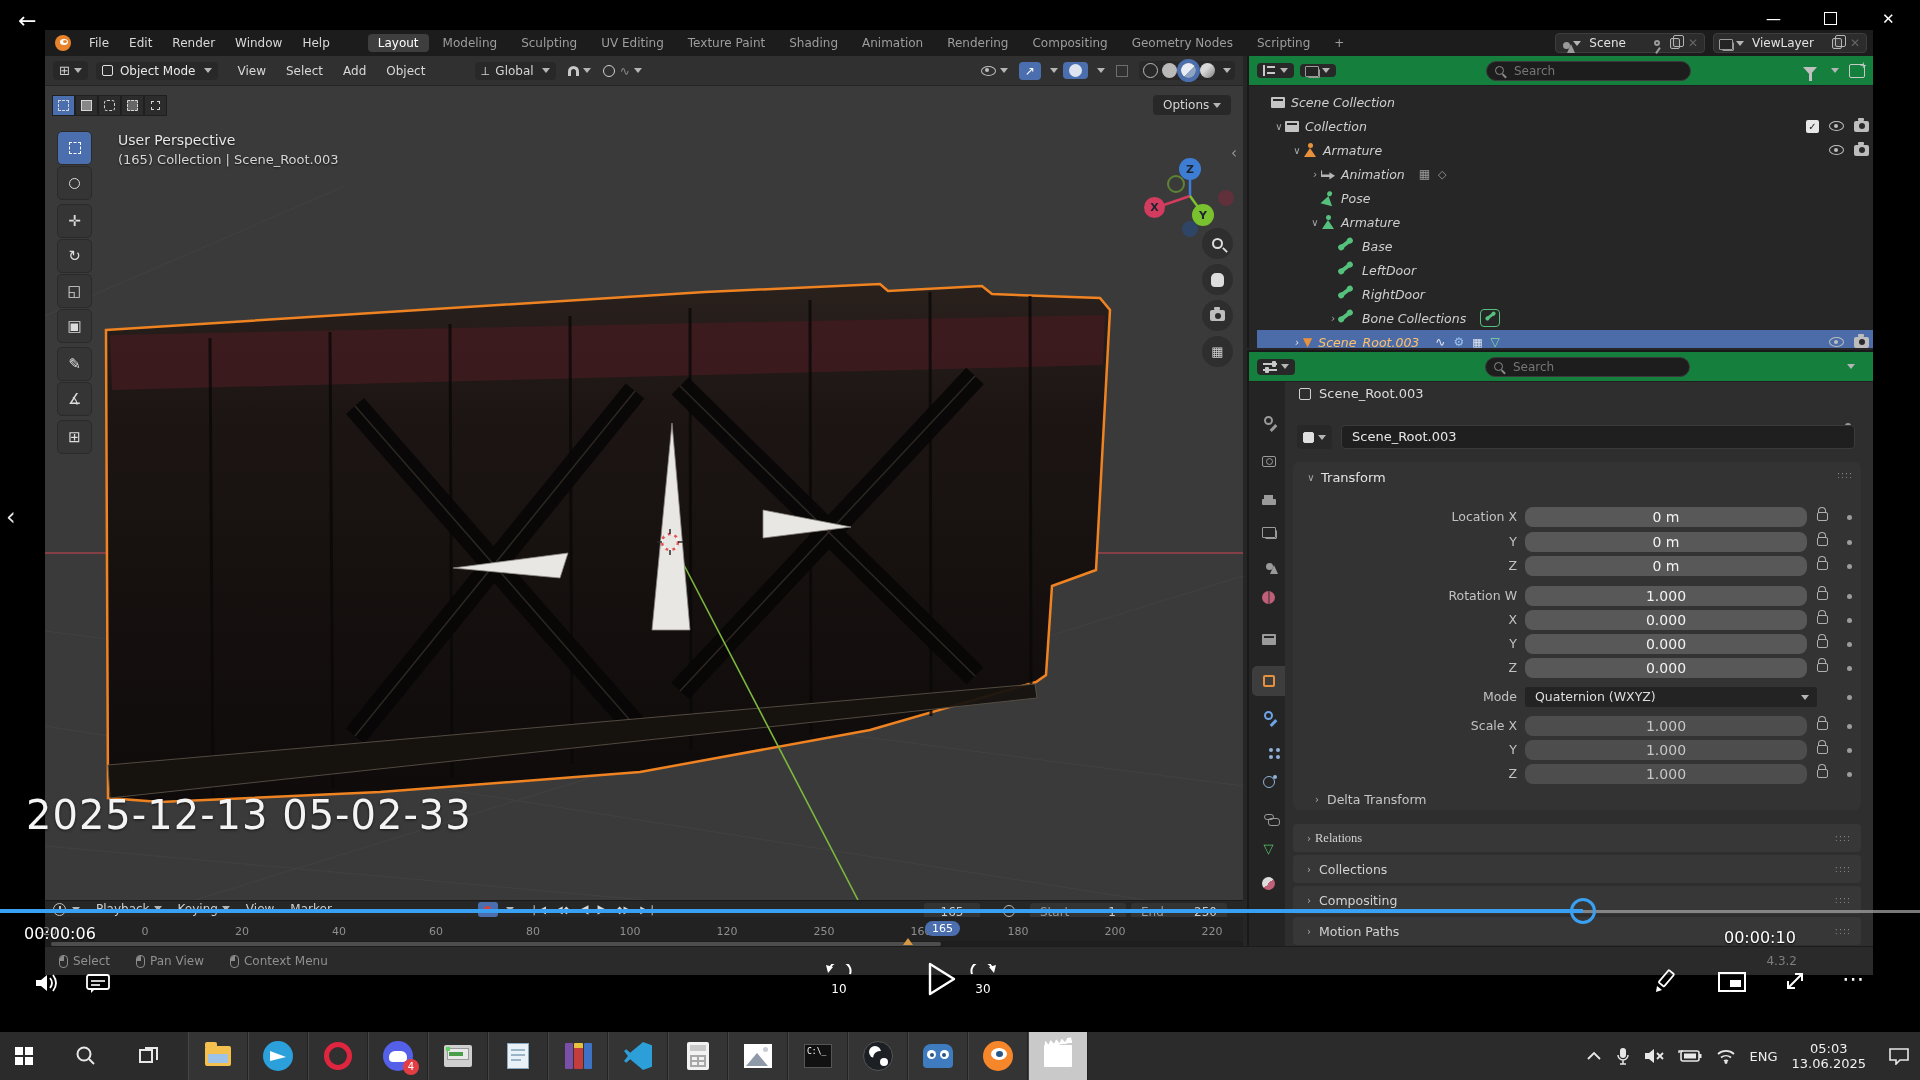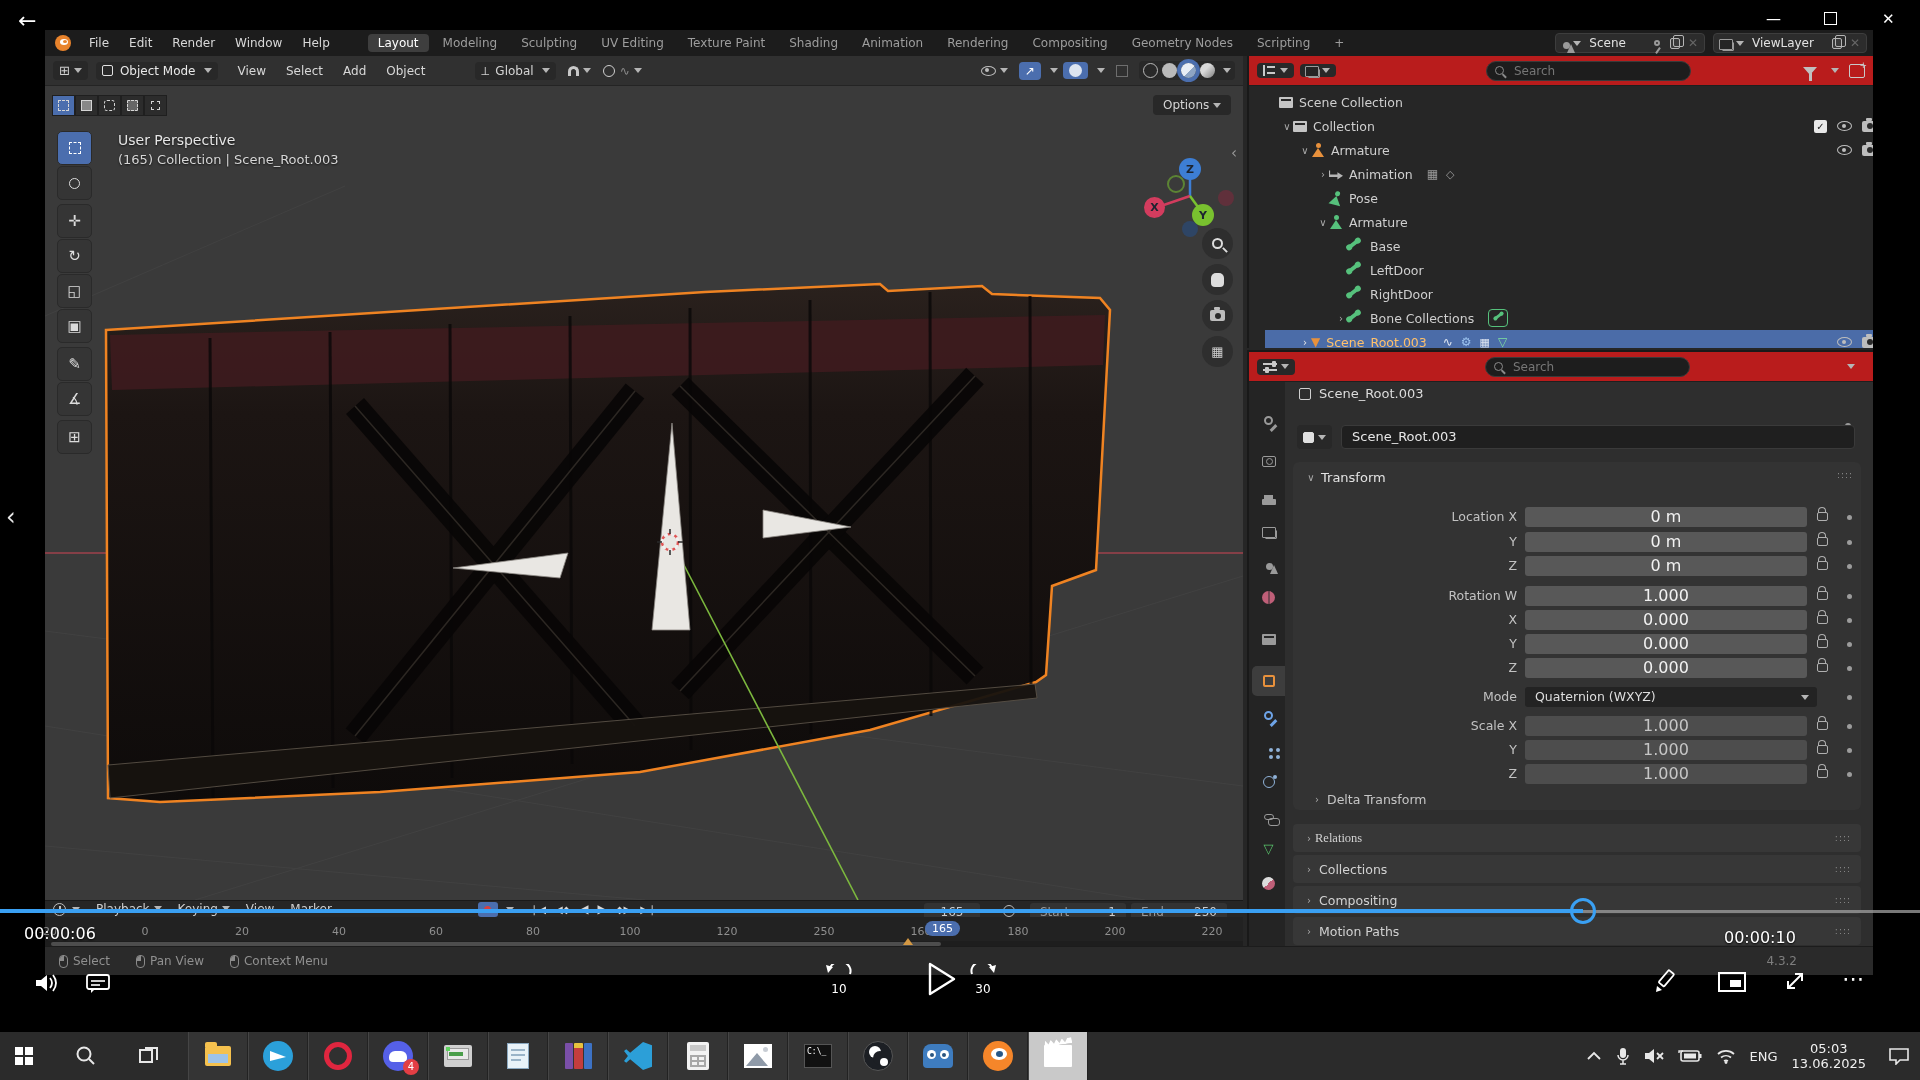--- a/index.html
+++ b/index.html
@@ -59,34 +59,34 @@
   .vpoverlay-txt{color:#e6e6e6;font-size:14px;text-shadow:0 1px 2px rgba(0,0,0,.7);}
   .selmode{width:23px;height:21px;background:#2c2c2c;border:1px solid #1f1f1f;display:flex;align-items:center;justify-content:center;}
   .selmode.on{background:#4b6eae;}
   .selsq{width:11px;height:11px;border:1.5px dashed #d5d5d5;}
   .toolbtn{width:35px;height:34px;background:#353535;border:1px solid #2a2a2a;border-radius:5px;display:flex;align-items:center;justify-content:center;color:#dcdcdc;font-size:15px;margin-bottom:1px;}
   .toolbtn.on{background:#4b6eae;color:#fff;}
   .navball{position:absolute;border-radius:50%;display:flex;align-items:center;justify-content:center;font-size:11px;font-weight:bold;color:#1d2430;}
   .sidebtn{position:absolute;width:31px;height:31px;border-radius:50%;background:rgba(40,40,40,.65);display:flex;align-items:center;justify-content:center;color:#d8d8d8;}
   
   #outliner{left:1202px;top:26px;width:626px;height:292px;background:#262626;border-left:2px solid #191919;overflow:hidden;}
-  .panelhead{height:30px;background:#b91c1c;display:flex;align-items:center;padding:0 8px;border-bottom:1px solid #1f1f1f;}
+  .panelhead{height:30px;background:#15803d;display:flex;align-items:center;padding:0 8px;border-bottom:1px solid #1f1f1f;}
   .searchbox{display:flex;align-items:center;background:#1d1d1d;border:1px solid #3a3a3a;border-radius:12px;height:20px;padding:0 8px;color:#777;}
   .searchbox input{background:transparent;border:none;outline:none;color:#bbb;font-size:12px;width:170px;font-family:"DejaVu Sans",sans-serif;}
   .searchbox input::placeholder{color:#767676;}
-  .orow{position:absolute;left:16px;width:626px;height:24px;display:flex;align-items:center;font-size:12.5px;color:#cfcfcf;}
+  .orow{position:absolute;left:8px;width:626px;height:24px;display:flex;align-items:center;font-size:12.5px;color:#cfcfcf;font-style:italic;}
   .orow.sel{background:#4b6ca8;color:#fff;}
   .orow .lbl{margin-left:6px;}
   .rtoggles{position:absolute;right:14px;display:flex;gap:10px;align-items:center;}
   
   #props{left:1202px;top:320px;width:626px;height:596px;background:#2e2e2e;border-left:2px solid #191919;border-top:2px solid #191919;overflow:hidden;}
   .tabcol{position:absolute;left:0;top:30px;width:36px;height:566px;background:#242424;}
   .ptab{position:absolute;left:3px;width:33px;height:30px;display:flex;align-items:center;justify-content:center;}
   .ptab.on{background:#3d3d3d;border-radius:5px 0 0 5px;}
-  .pfield{position:absolute;height:20px;background:#585858;border-radius:3px;color:#f2f2f2;text-align:center;font-size:16px;line-height:20px;}
+  .pfield{position:absolute;height:20px;background:#585858;border-radius:8px;color:#f2f2f2;text-align:center;font-size:14px;line-height:20px;}
   .pfield.dim{background:#4d4d4d;color:#c6c6c6;}
   .plabel{position:absolute;color:#c2c2c2;font-size:12.5px;text-align:right;width:120px;line-height:20px;}
   .plock{position:absolute;width:11px;height:9px;border:1.5px solid #b0b0b0;border-radius:2px;}
   .plock::before{content:'';position:absolute;left:0px;top:-6px;width:6px;height:5px;border:1.5px solid #b0b0b0;border-bottom:none;border-radius:4px 4px 0 0;}
   .pdot{position:absolute;width:5px;height:5px;border-radius:50%;background:#9c9c9c;}
   .cpanel{position:absolute;left:44px;width:568px;height:28px;background:#373737;border-radius:4px;display:flex;align-items:center;padding:0 10px;color:#d2d2d2;font-size:12.5px;}
   
   .pi{width:16px;height:16px;position:relative;display:inline-block;}
   .pi-wrench{border:2.5px solid var(--c,#9a9a9a);border-radius:50%;width:9px;height:9px;}
   .pi-wrench::after{content:'';position:absolute;width:3px;height:8px;background:var(--c,#9a9a9a);left:6px;top:6px;transform:rotate(45deg);}
@@ -692,20 +692,21 @@
       <span class="mouseico"></span>
         <span>Select</span>
       <span class="mouseico" style="margin-left:26px;"></span>
         <span>Pan View</span>
       <span class="mouseico" style="margin-left:26px;"></span>
         <span>Context Menu</span>
       <span style="margin-left:auto;margin-right:62px;color:#7e7e7e;">4.3.2</span>
     </div>
   </div>
 
+  <div class="abs bigts" style="left:26px;top:792px;">2025-12-13 05-02-33</div>
 
   <div class="abs" style="left:0;top:909px;width:1583px;height:4px;background:#3aa0f3;z-index:40;"></div>
   <div class="abs" style="left:1583px;top:910px;width:337px;height:2.5px;background:rgba(160,160,160,.75);z-index:40;"></div>
   <div class="abs" style="left:1570px;top:898px;width:26px;height:26px;border:3.5px solid #3aa0f3;border-radius:50%;z-index:41;"></div>
 
   <div class="abs ptime" style="left:24px;top:924px;z-index:41;">00:00:06</div>
   <div class="abs ptime" style="left:1724px;top:928px;z-index:41;">00:00:10</div>
 
   <div class="abs pctl" style="left:34px;top:972px;z-index:41;">
     <svg width="26" height="22" viewBox="0 0 26 22">

